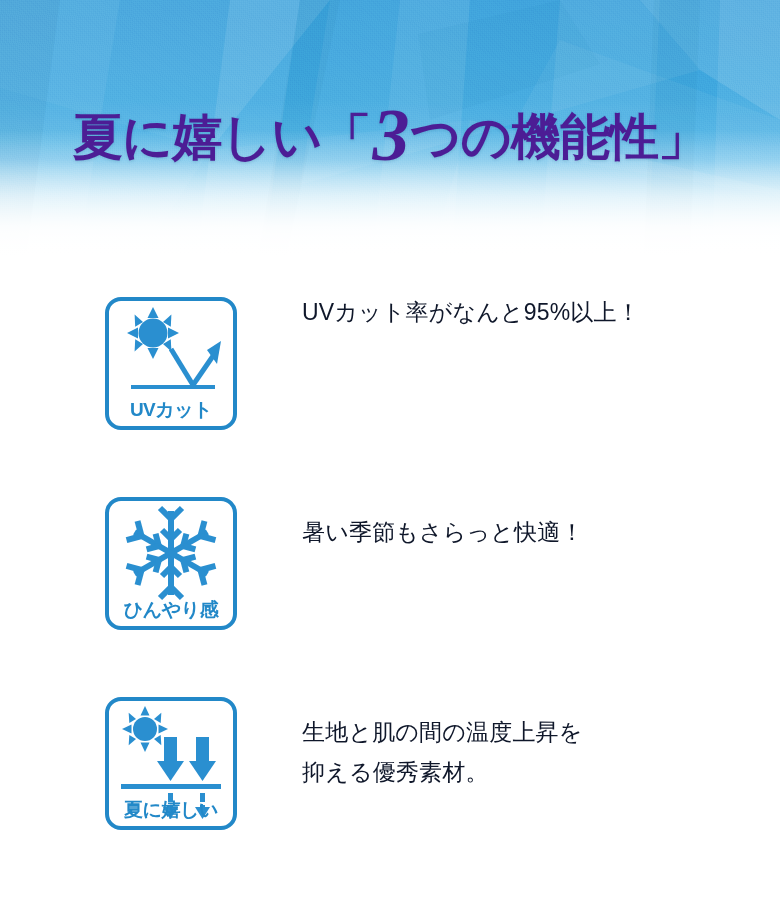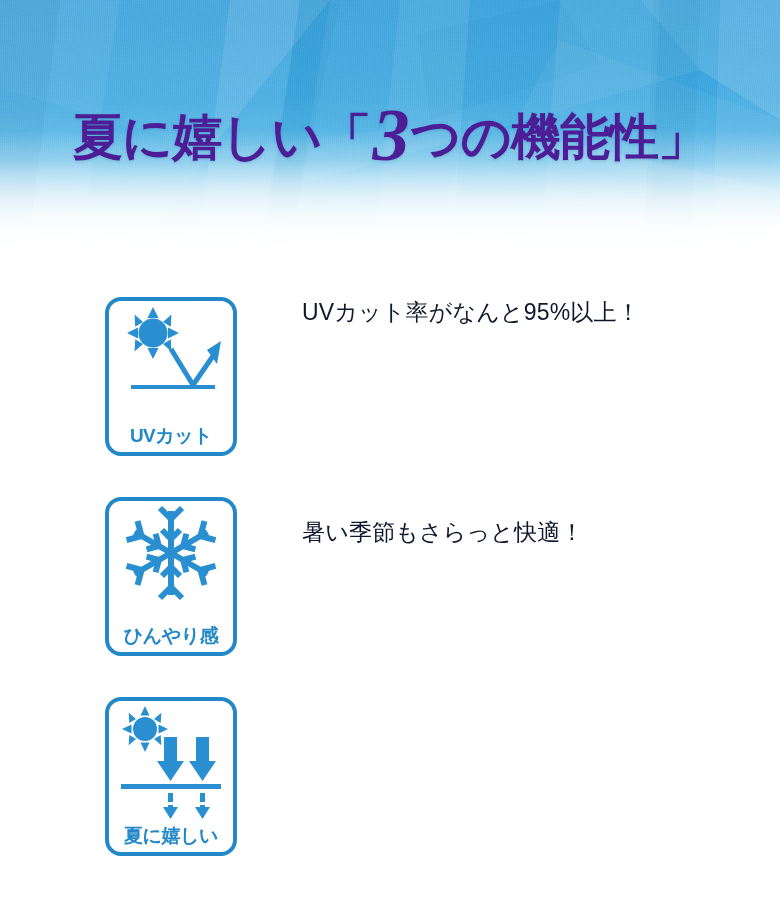--- a/index.html
+++ b/index.html
@@ -109,21 +109,21 @@
   }
   .feature-row {
     position: relative;
     height: 200px;
   }
   .icon-box {
     position: absolute;
     left: 105px;
     top: 39px;
     width: 132px;
-    height: 159px;
+    height: 133px;
     box-sizing: border-box;
     border: 4px solid #2288c8;
     border-radius: 16px;
     background: #ffffff;
   }
   .icon-art {
     position: absolute;
     left: 0;
     top: 0;
     width: 124px;
@@ -320,16 +320,20 @@
               <polygon points="54,106 69,106 61.5,118"></polygon>
 
               <rect x="91" y="92" width="5" height="9"></rect>
               <rect x="91" y="104" width="5" height="5"></rect>
               <polygon points="86,106 101,106 93.5,118"></polygon>
             </g>
           </svg>
         </div>
         <div class="icon-label">夏に嬉しい</div>
       </div>
+      <div class="feature-text">
+        <div class="line">生地と肌の間の温度上昇を</div>
+        <div class="line">抑える優秀素材。</div>
+      </div>
     </div>
 
   </div>
 </div>
 
 </body></html>

